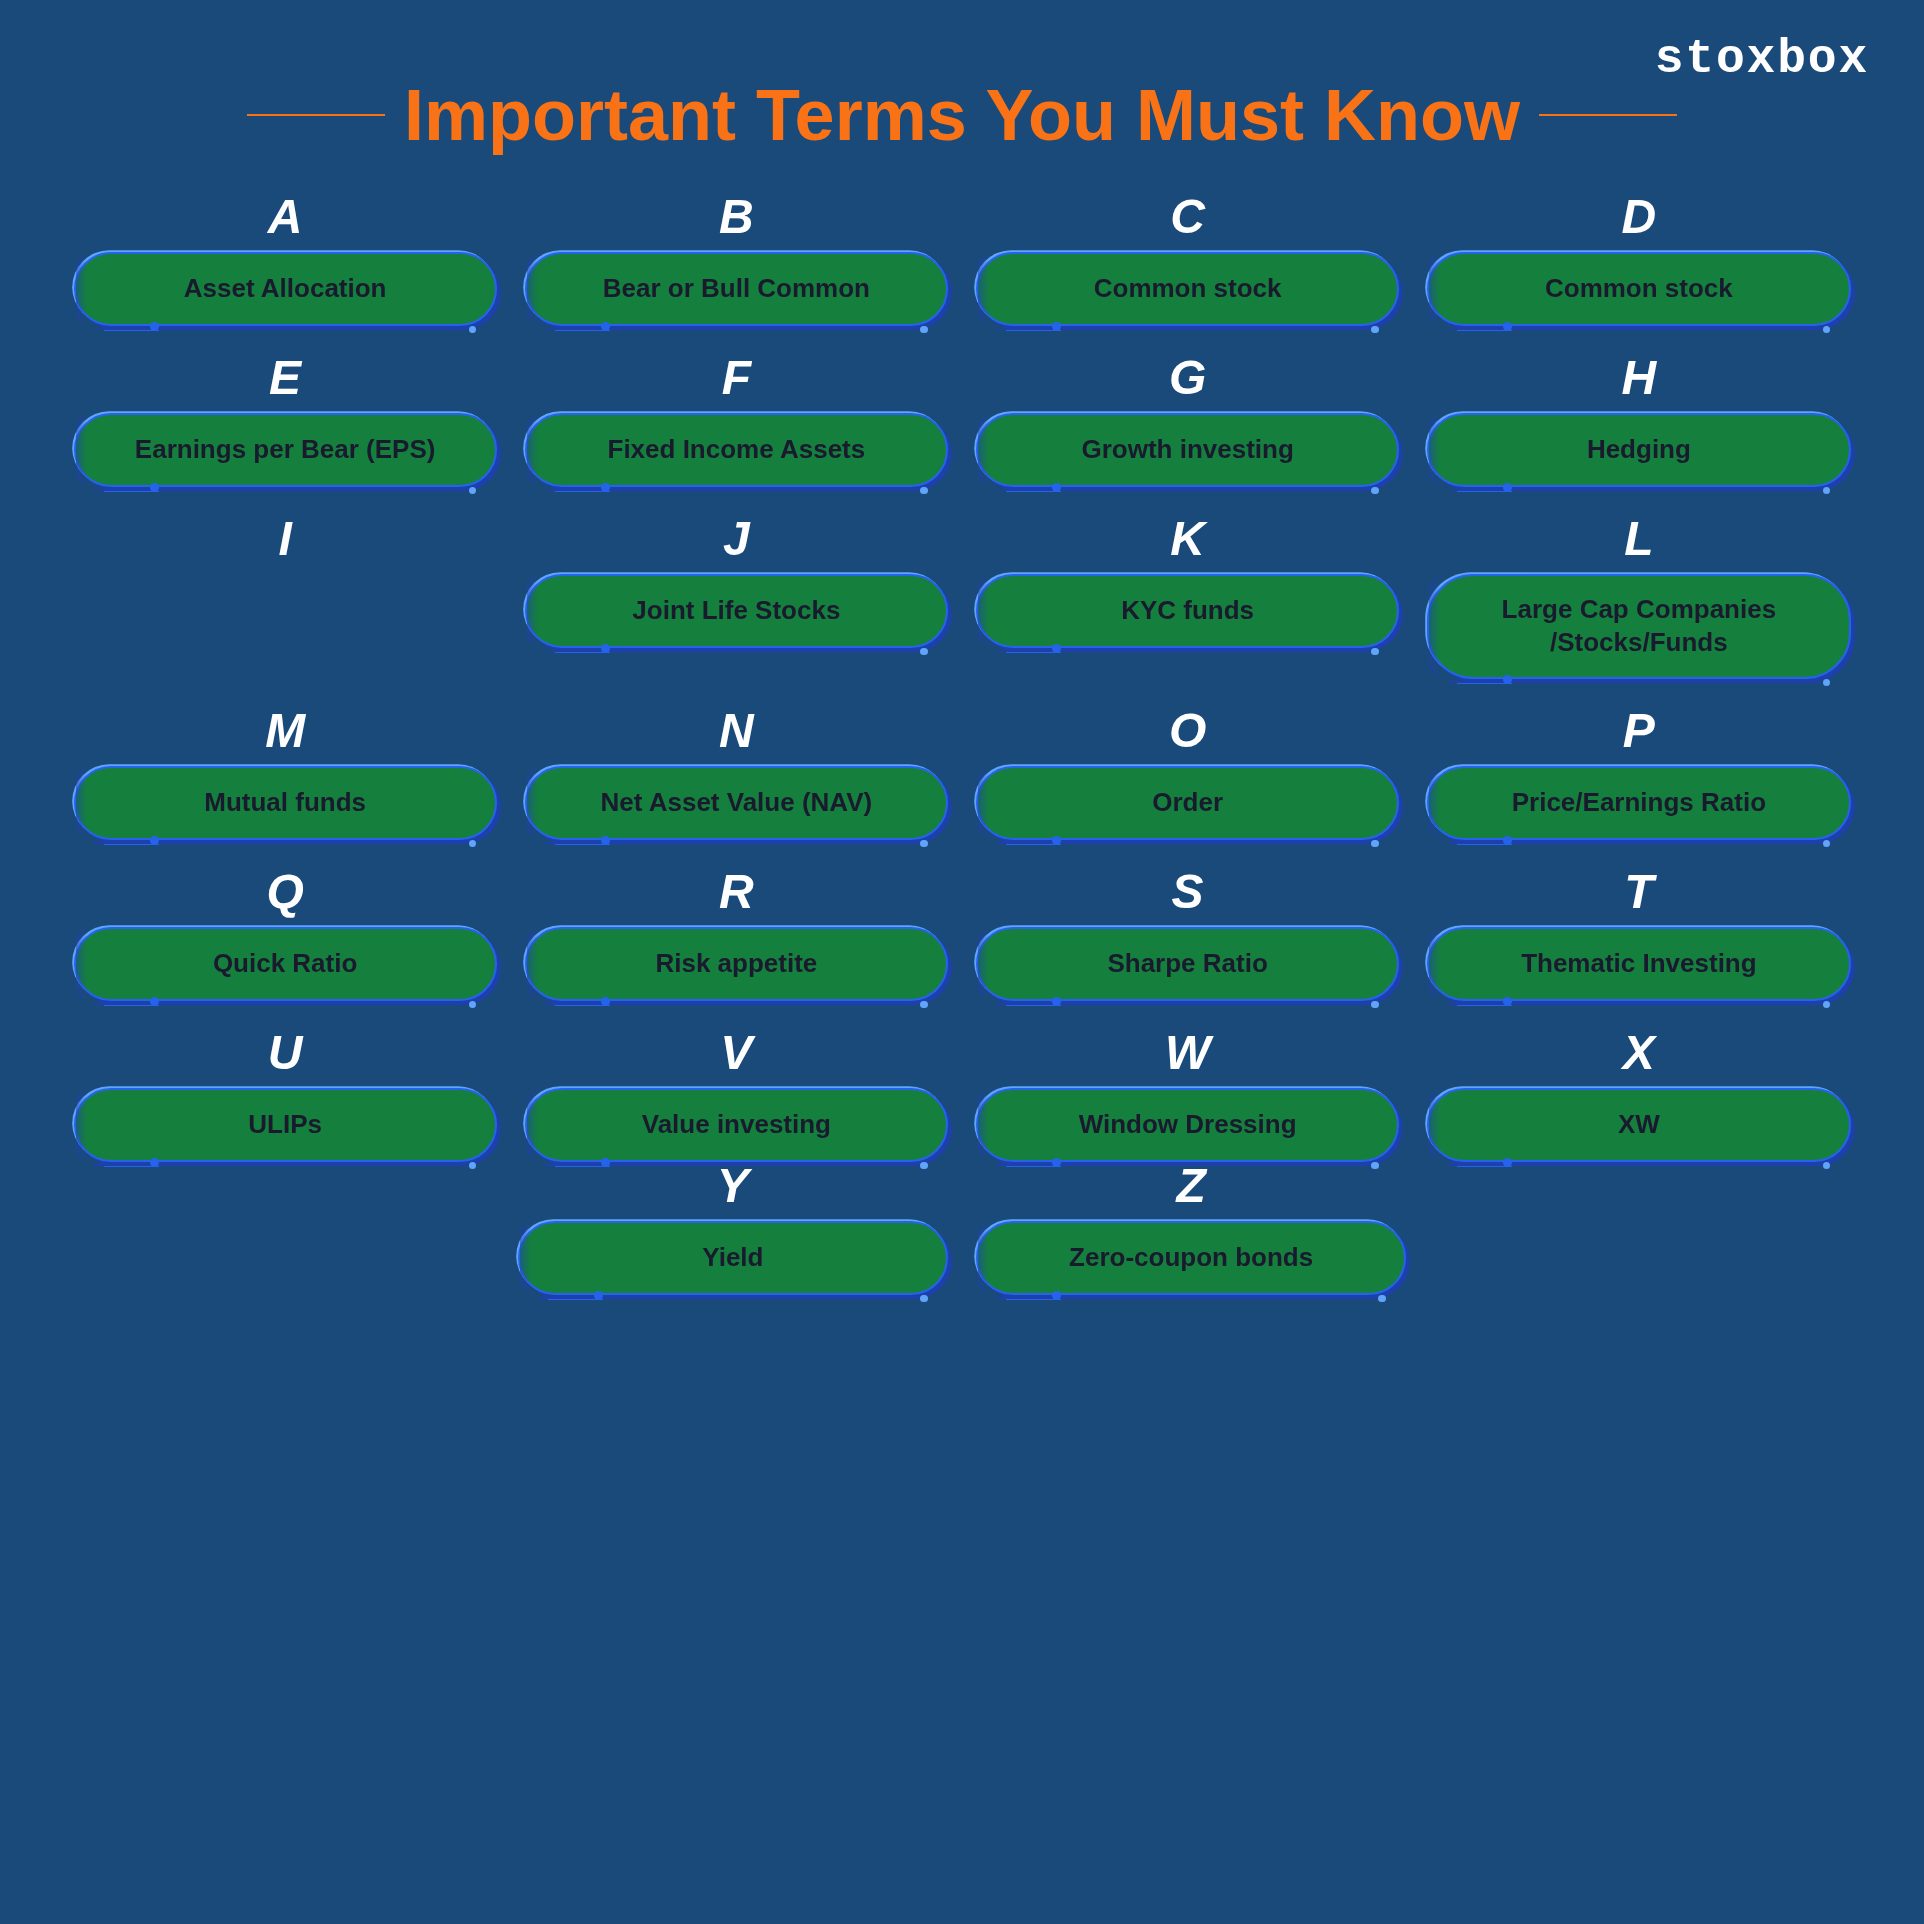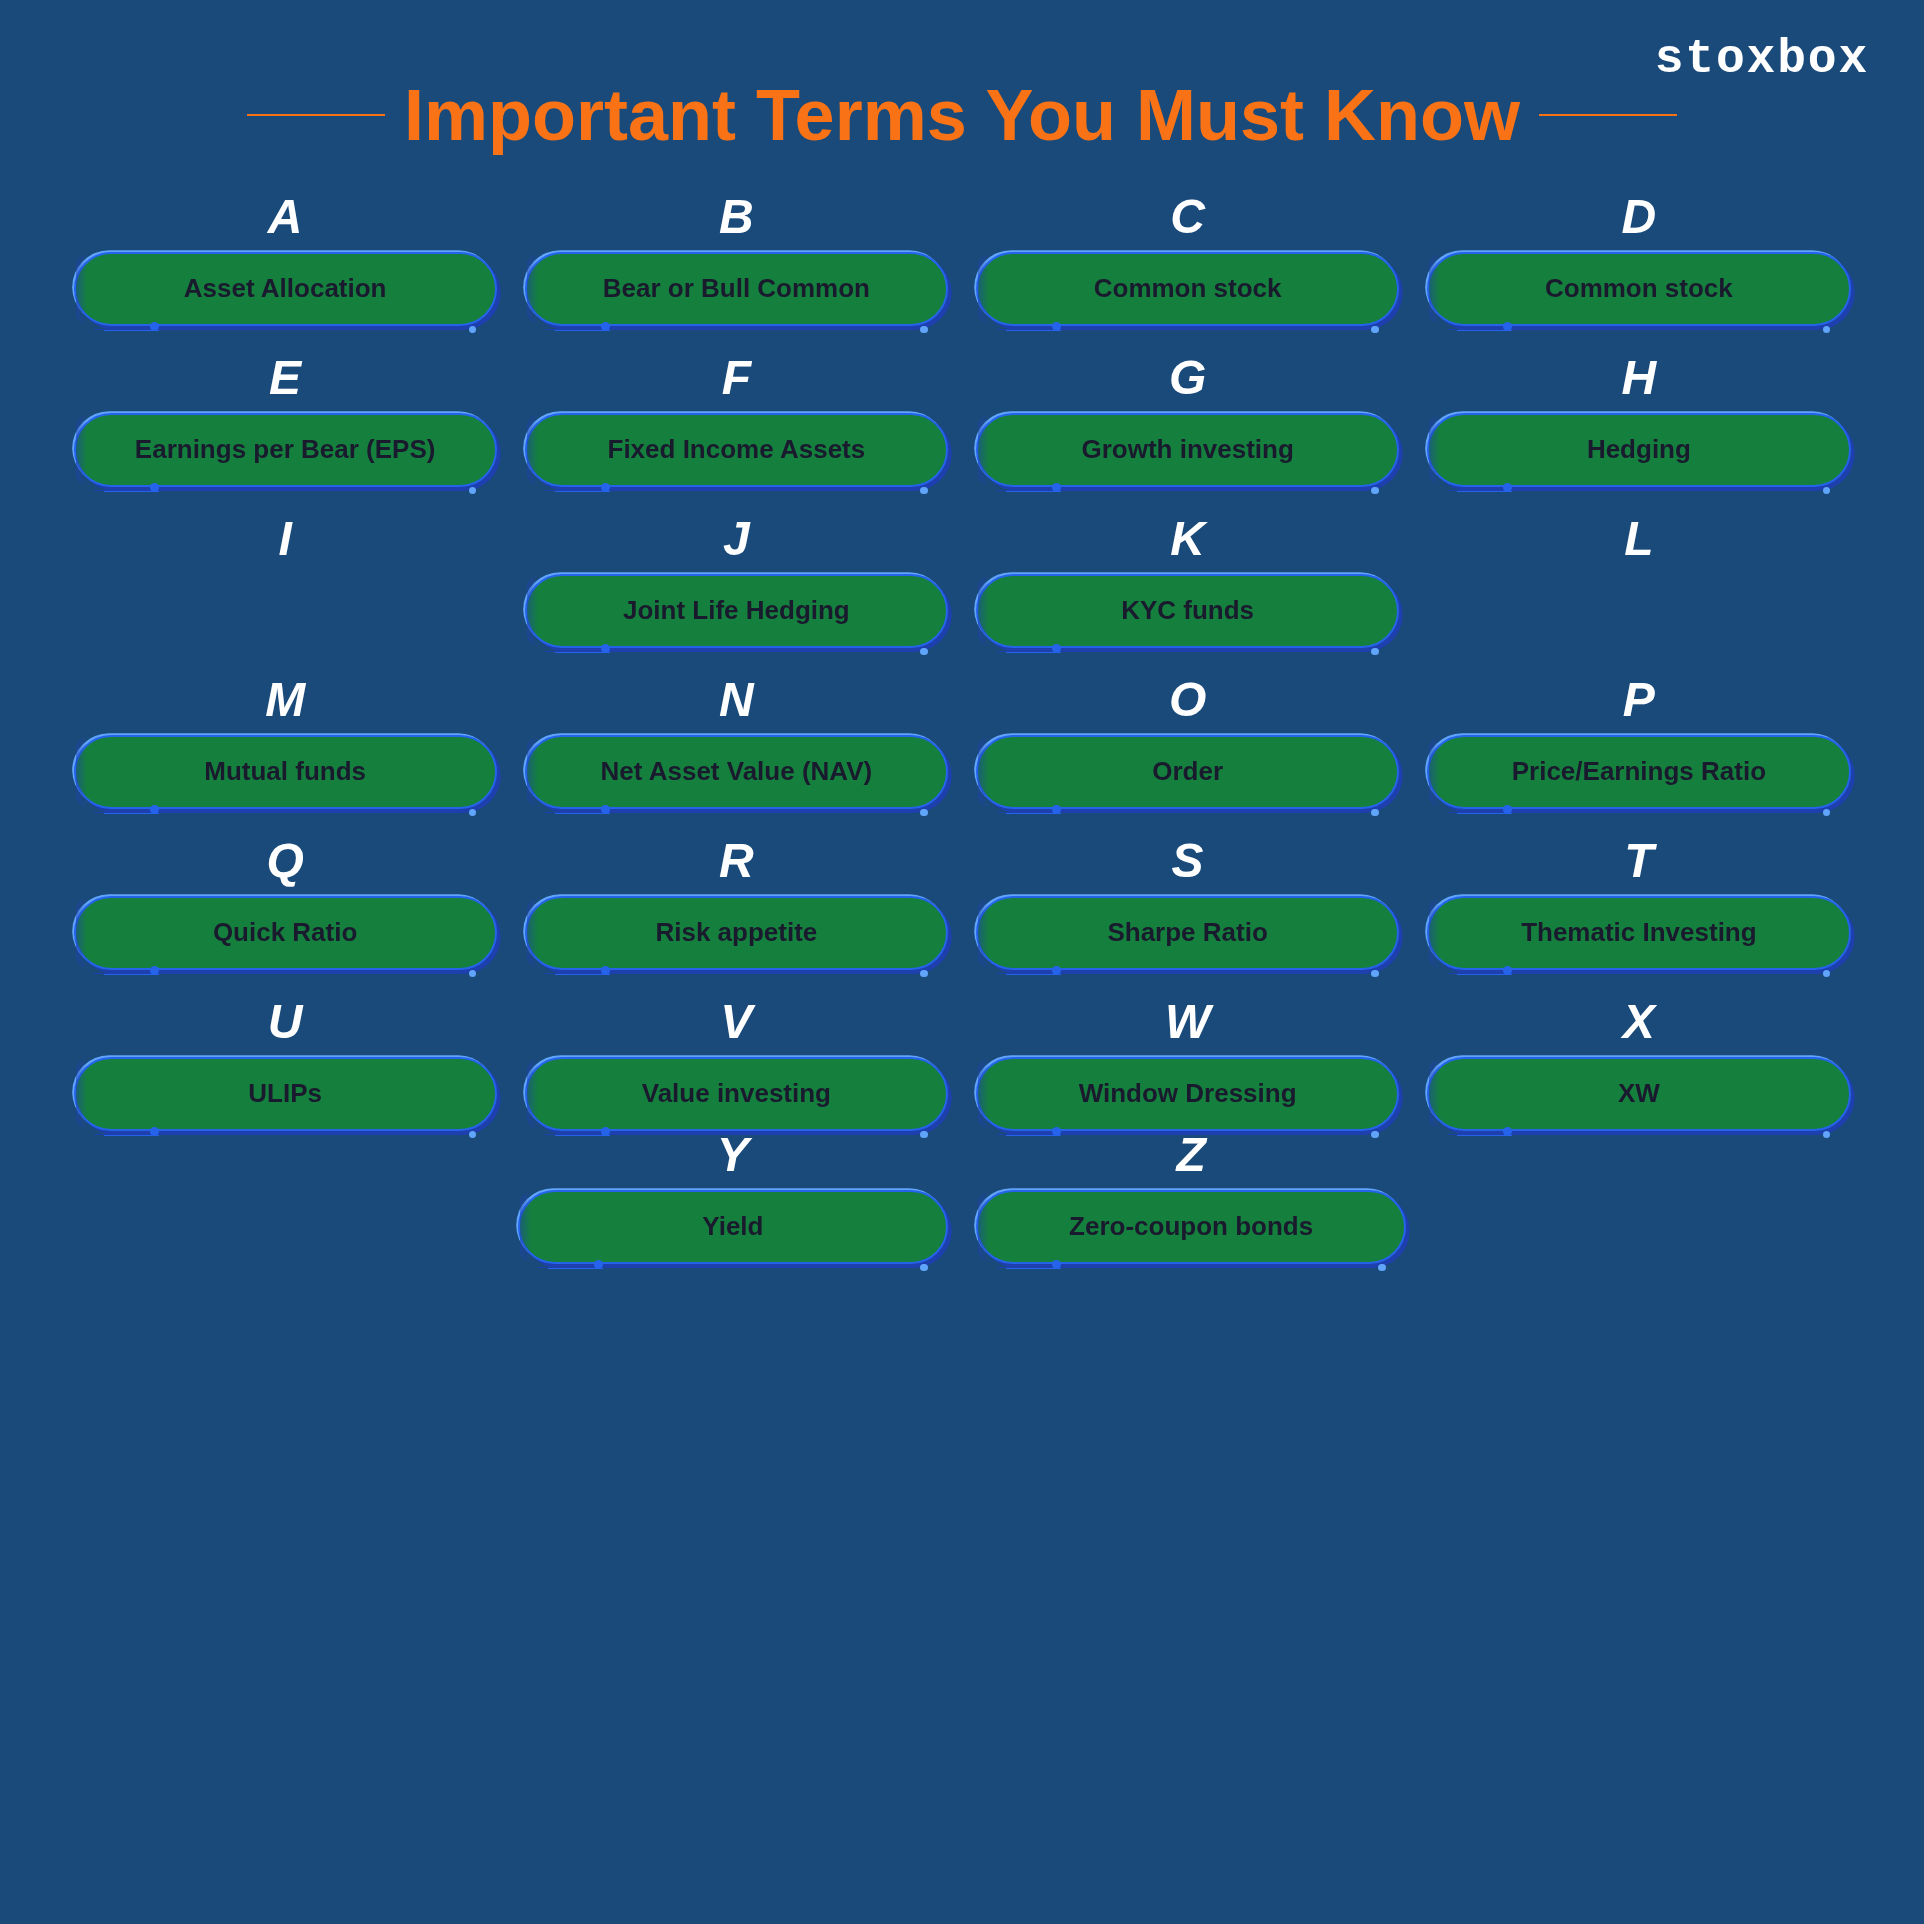--- a/index.html
+++ b/index.html
@@ -241,40 +241,48 @@
           </div>
         </div>
       </div>
       <div class="cell">
         <div class="letter">I</div>
       </div>
       <div class="cell">
         <div class="letter">J</div>
         <div class="term-box">
           <div style="position: absolute; left: 0px; top: 0px; bottom: 0px; width: 11px; background: linear-gradient(to right, rgb(30, 64, 175), transparent); border-radius: 46px 0px 0px 46px; opacity: 0.5;"></div>
-          <div class="term-text">Joint Life Hedging</div>
+          <div class="term-text">Joint Life Stocks</div>
           <div style="position: absolute; bottom: -9.2px; left: 18.5px; right: 18.5px; display: flex; align-items: center;">
             <div style="flex:1;height:1.8px;background:#1e40af;"></div>
             <div style="width:7.4px;height:7.4px;background:#60a5fa;border-radius:50%;margin-left:3.7px;"></div>
           </div>
         </div>
       </div>
       <div class="cell">
         <div class="letter">K</div>
         <div class="term-box">
           <div style="position: absolute; left: 0px; top: 0px; bottom: 0px; width: 11px; background: linear-gradient(to right, rgb(30, 64, 175), transparent); border-radius: 46px 0px 0px 46px; opacity: 0.5;"></div>
           <div class="term-text">KYC funds</div>
           <div style="position: absolute; bottom: -9.2px; left: 18.5px; right: 18.5px; display: flex; align-items: center;">
             <div style="flex:1;height:1.8px;background:#1e40af;"></div>
             <div style="width:7.4px;height:7.4px;background:#60a5fa;border-radius:50%;margin-left:3.7px;"></div>
           </div>
         </div>
       </div>
       <div class="cell">
         <div class="letter">L</div>
+        <div class="term-box">
+          <div style="position: absolute; left: 0px; top: 0px; bottom: 0px; width: 11px; background: linear-gradient(to right, rgb(30, 64, 175), transparent); border-radius: 46px 0px 0px 46px; opacity: 0.5;"></div>
+          <div class="term-text">Large Cap Companies /Stocks/Funds</div>
+          <div style="position: absolute; bottom: -9.2px; left: 18.5px; right: 18.5px; display: flex; align-items: center;">
+            <div style="flex:1;height:1.8px;background:#1e40af;"></div>
+            <div style="width:7.4px;height:7.4px;background:#60a5fa;border-radius:50%;margin-left:3.7px;"></div>
+          </div>
+        </div>
       </div>
       <div class="cell">
         <div class="letter">M</div>
         <div class="term-box">
           <div style="position: absolute; left: 0px; top: 0px; bottom: 0px; width: 11px; background: linear-gradient(to right, rgb(30, 64, 175), transparent); border-radius: 46px 0px 0px 46px; opacity: 0.5;"></div>
           <div class="term-text">Mutual funds</div>
           <div style="position: absolute; bottom: -9.2px; left: 18.5px; right: 18.5px; display: flex; align-items: center;">
             <div style="flex:1;height:1.8px;background:#1e40af;"></div>
             <div style="width:7.4px;height:7.4px;background:#60a5fa;border-radius:50%;margin-left:3.7px;"></div>
           </div>

